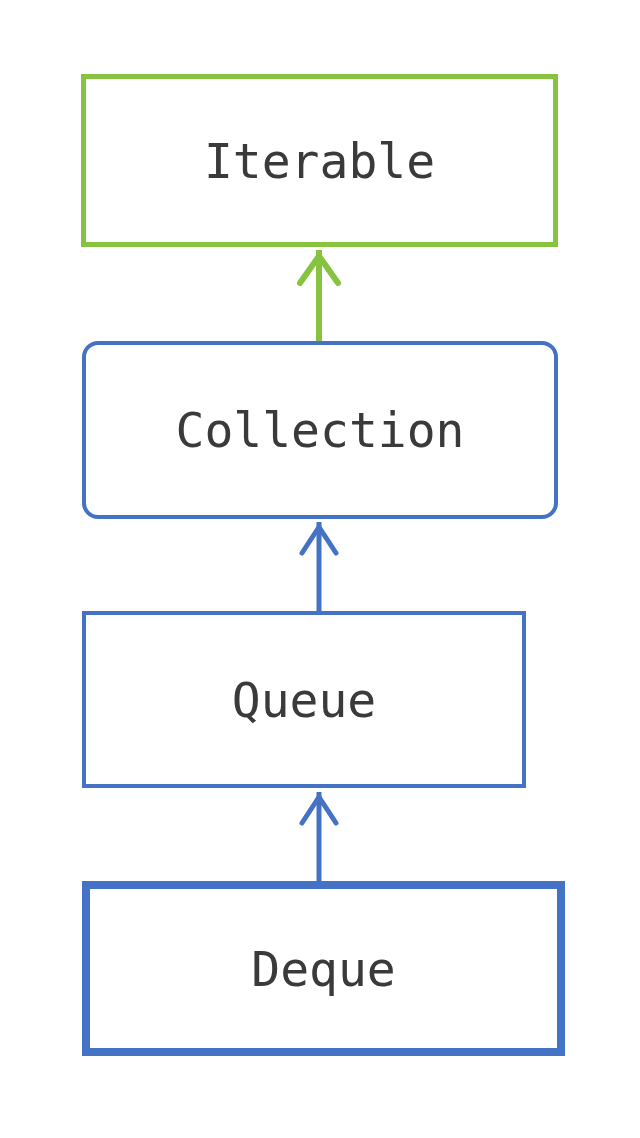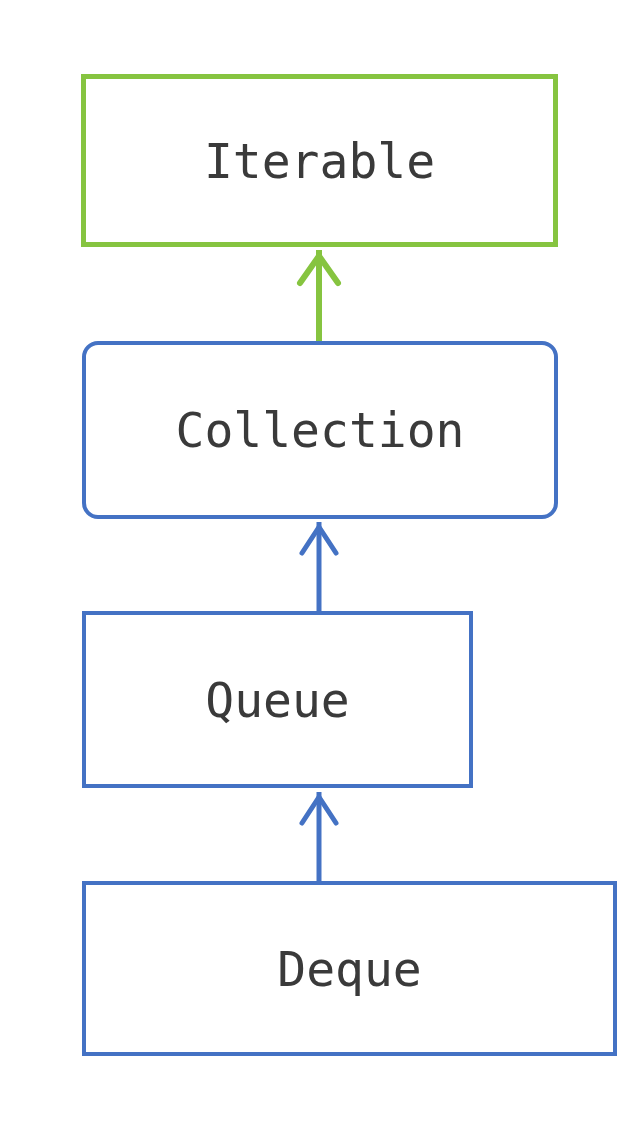--- a/index.html
+++ b/index.html
@@ -53,31 +53,31 @@
     left: 82px;
     top: 341px;
     width: 476px;
     height: 178px;
     border: 4px solid #4472c4;
   }
 
   .node.queue {
     left: 82px;
     top: 611px;
-    width: 391px;
+    width: 444px;
     height: 177px;
     border: 4px solid #4472c4;
   }
 
   .node.deque {
     left: 82px;
     top: 881px;
-    width: 535px;
+    width: 483px;
     height: 175px;
-    border: 4px solid #7f1d1d;
+    border: 8px solid #7f1d1d;
   }
 
   
   .edge {
     position: absolute;
     left: 0;
     top: 0;
     width: 640px;
     height: 1138px;
     pointer-events: none;

